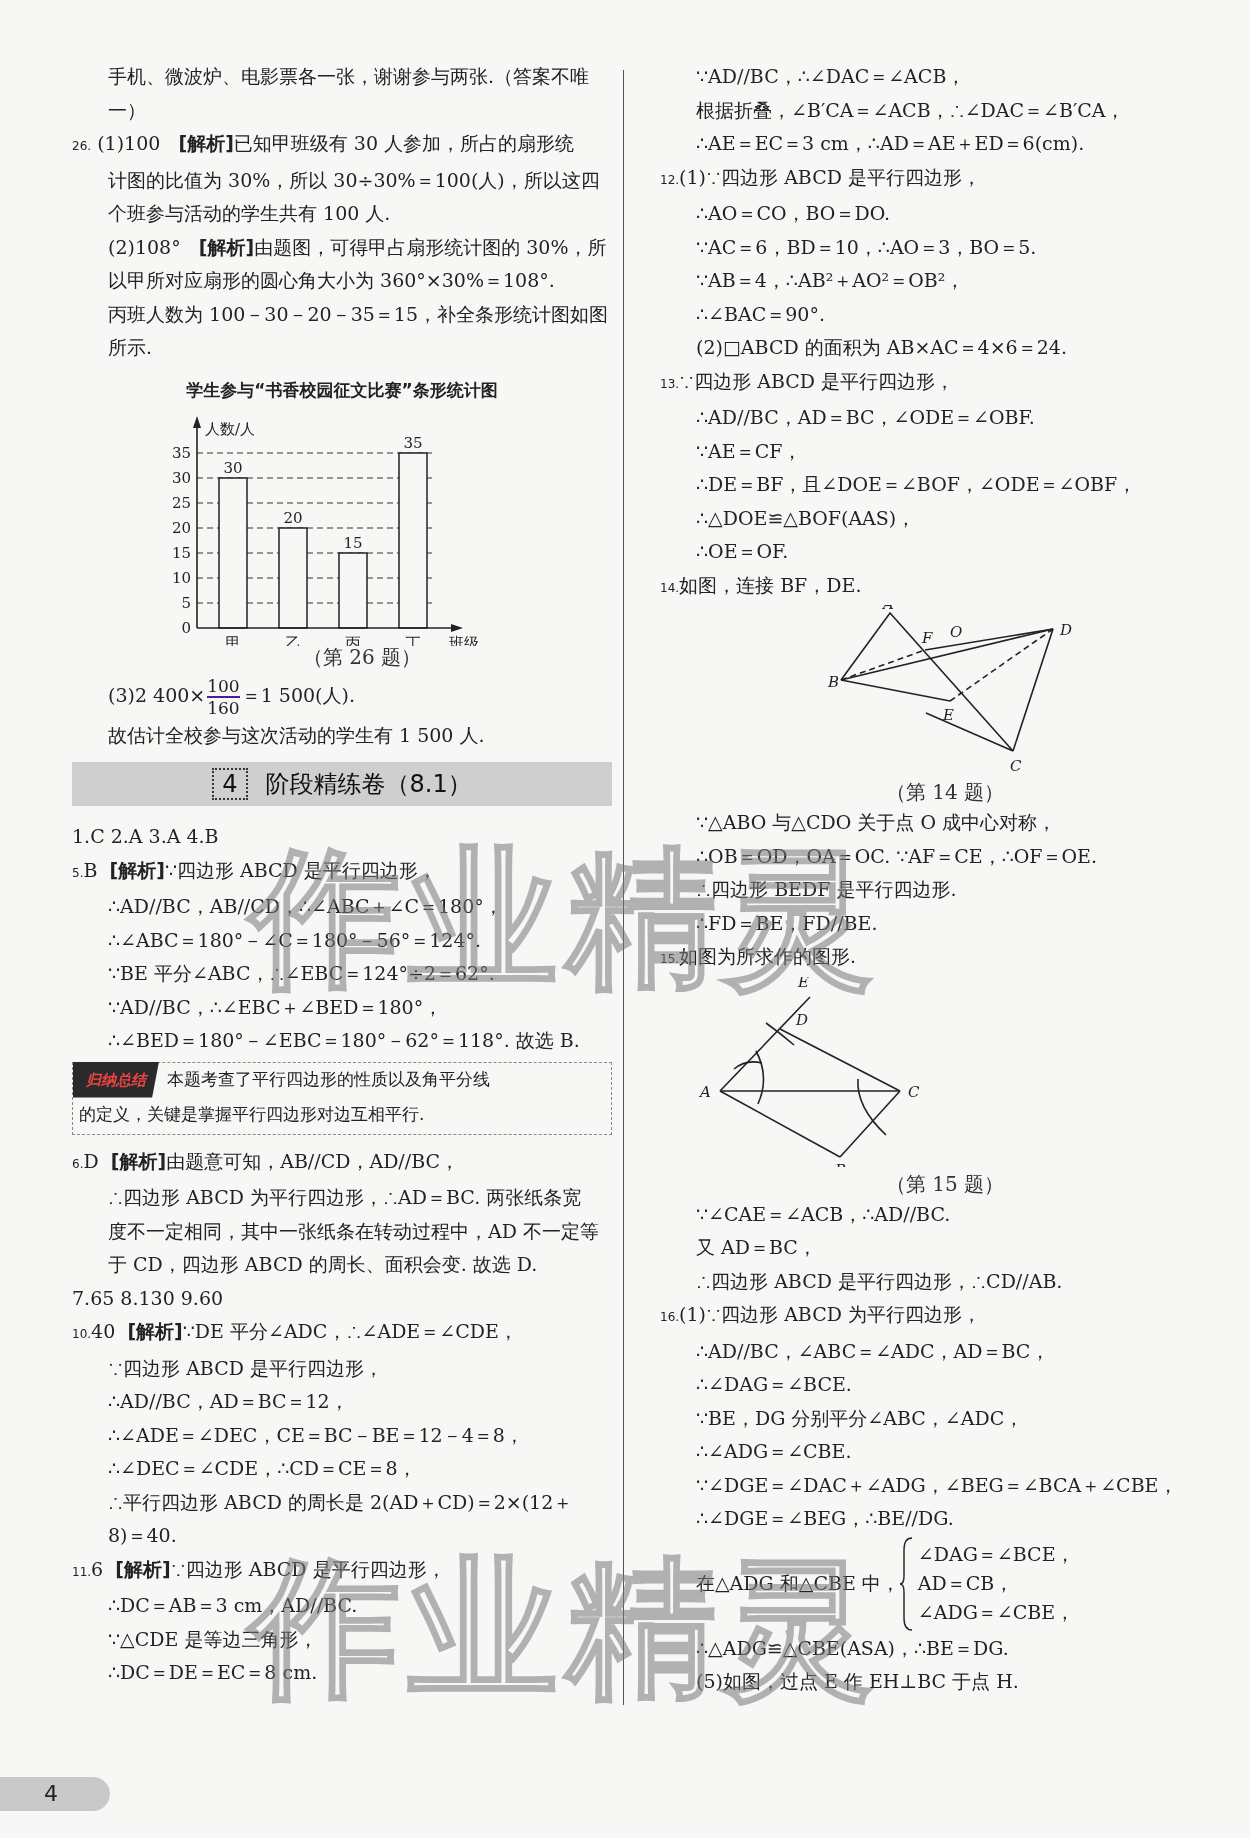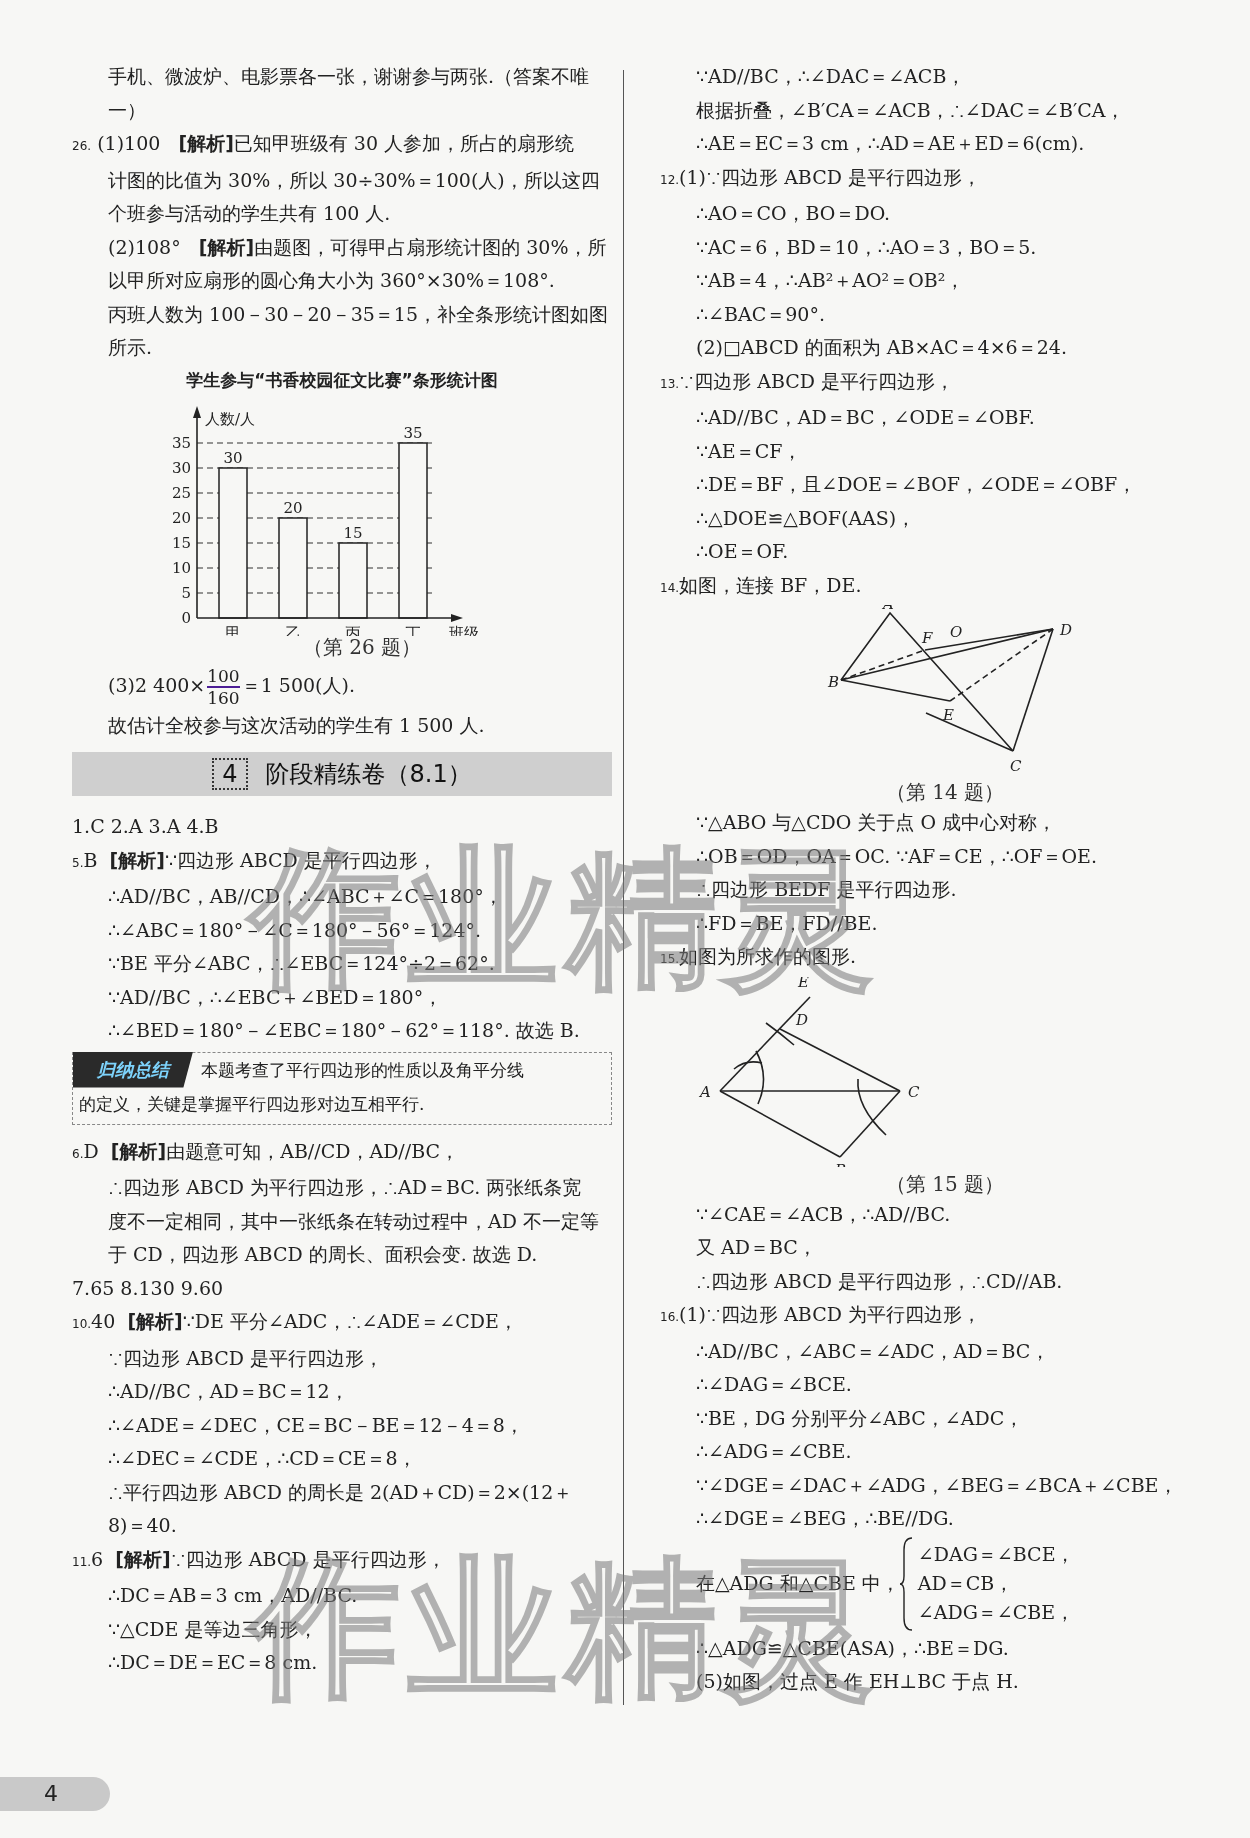--- a/index.html
+++ b/index.html
@@ -6,28 +6,28 @@
   body { width:1250px; height:1838px; background:#f7f7f5; position:relative; overflow:hidden;
          font-family:"DejaVu Serif", "Liberation Serif", serif; color:#222; }
   .col { position:absolute; top:60px; }
   .col.left { left:72px; width:540px; }
   .col.right { left:660px; width:540px; }
   .divider { position:absolute; left:623px; top:70px; width:1px; height:1635px; background:#555; }
   .line { font-size:19px; line-height:33.5px; white-space:nowrap; }
   .line.ind { padding-left:36px; }
   .num { font-family:"DejaVu Sans", "Liberation Sans", sans-serif; font-size:12px; }
   .tag { font-family:"DejaVu Sans", sans-serif; font-weight:bold; }
-  .chart-title { font-family:"DejaVu Sans", sans-serif; font-weight:bold; font-size:17px; text-align:center; margin:4px 0 4px 0; }
+  .chart-title { font-family:"DejaVu Sans", sans-serif; font-weight:bold; font-size:17px; text-align:center; margin:14px 0 4px 0; }
   .caption { font-size:20px; text-align:center; color:#333; }
   .section-bar { margin:10px 0 14px -0px; height:44px; background:#cfcfcf; display:flex; align-items:center; justify-content:center;
                  font-family:"DejaVu Sans", sans-serif; font-size:24px; color:#111; }
   .section-bar .box { border:2px dotted #333; padding:0 8px; margin-right:18px; }
   .summary { border:1.5px dashed #888; margin:4px 0 10px 0; padding:0 6px 4px 6px; }
-  .summary .badge { display:inline-block; background:#2a2a2a; color:#7dd3fc; font-family:"DejaVu Sans", sans-serif;
-                    font-weight:bold; font-style:italic; font-size:18px; padding:2px 24px; margin:-1px 8px 0 -6px;
+  .summary .badge { display:inline-block; background:#2a2a2a; color:#ef4444; font-family:"DejaVu Sans", sans-serif;
+                    font-weight:bold; font-style:italic; font-size:15px; padding:2px 13px; margin:-1px 8px 0 -6px;
                     clip-path:polygon(0 0,100% 0,92% 100%,0 100%); }
   .summary .line { font-size:17px; line-height:32px; }
   .frac { display:inline-block; vertical-align:middle; text-align:center; font-size:17px; line-height:20px; margin:0 2px; }
   .frac span { display:block; }
   .frac .top { border-bottom:2px solid #4c1d95; }
   .brace { display:inline-block; vertical-align:middle; }
   .page-num { position:absolute; left:0; top:1777px; width:110px; height:34px; background:#c9c9c9; border-radius:0 17px 17px 0;
               font-family:"DejaVu Sans", sans-serif; font-size:22px; line-height:34px; padding-left:44px; box-sizing:border-box; }
   .watermark { position:absolute; font-family:"DejaVu Sans", sans-serif; font-size:150px; font-weight:bold;
                color:transparent; -webkit-text-stroke:2px rgba(120,120,120,0.55); letter-spacing:8px; pointer-events:none; }

